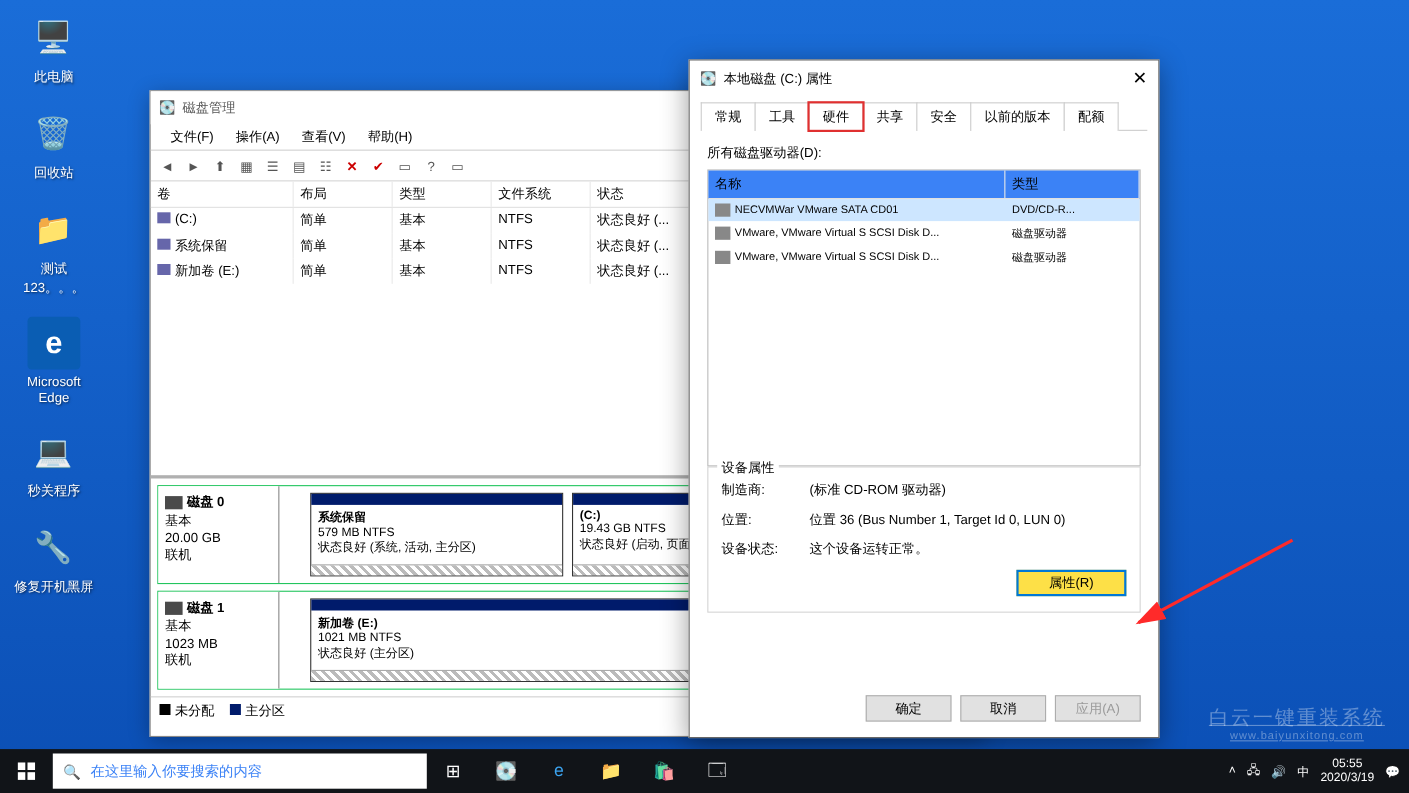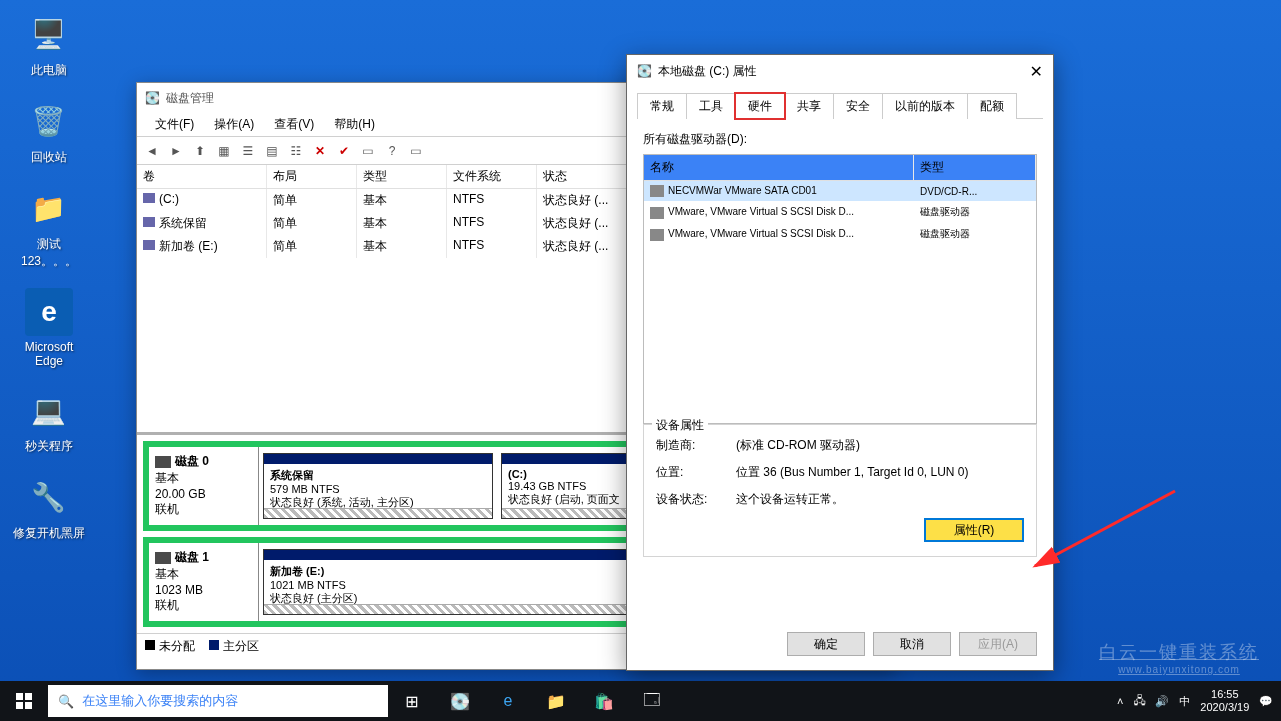--- a/index.html
+++ b/index.html
@@ -22,21 +22,21 @@
 .tbtn.red { color:#c00; font-weight:bold; }
 .tbtn.chk { color:#c00; }
 .vol-list { height:270px; overflow:auto; border-bottom:3px solid #b0b0b0; }
 .vol-head { display:flex; background:#fff; border-bottom:1px solid #e0e0e0; font-size:12px; }
 .vol-head div, .vol-row div { padding:3px 6px; border-right:1px solid #e8e8e8; white-space:nowrap; overflow:hidden; }
 .vc-vol{width:130px}.vc-lay{width:90px}.vc-typ{width:90px}.vc-fs{width:90px}.vc-st{width:90px}.vc-cap{width:90px}
 .vol-row { display:flex; font-size:12px; }
 .vol-row .di { width:12px; height:10px; background:#66a; display:inline-block; margin-right:4px; }
 
 .disk-map { padding:0; }
-.disk-block { display:flex; border:6px solid #22c55e; margin:6px; height:90px; }
+.disk-block { display:flex; border:1px solid #22c55e; margin:6px; height:90px;gap:24px; }
 .disk-info { width:110px; border-right:1px solid #888; padding:6px; font-size:12px; background:#fff; }
 .disk-info .hd { display:flex; align-items:center; gap:4px; }
 .disk-info .hd .hg { width:16px; height:12px; background:#4a4a4a; }
 .part { border:1px solid #333; margin:6px 4px; background:#fff; position:relative; }
 .part .ph { height:10px; background:#001b6b; }
 .part .pb { padding:4px 6px; font-size:11px; }
 .part .hatch { height:10px; background:repeating-linear-gradient(45deg,#bbb 0 3px,#fff 3px 6px); border-top:1px solid #aaa; position:absolute; bottom:0; left:0; right:0;}
 .legend { padding:4px 8px; font-size:12px; display:flex; gap:14px; align-items:center; border-top:1px solid #d0d0d0;}
 .legend .sw { width:10px; height:10px; display:inline-block; margin-right:4px; }
 
@@ -310,18 +310,18 @@
     <div class="tbi">📁</div>
     <div class="tbi">🛍️</div>
     <div class="tbi">🗔</div>
   </div>
   <div class="tray">
     <span>˄</span>
     <span>🖧</span>
     <span>🔊</span>
     <span>中</span>
     <div style="text-align:center;line-height:13px">
-      <div>16:55</div>
+      <div>05:55</div>
       <div>2020/3/19</div>
     </div>
     <span>💬</span>
   </div>
 </div>
 
 </body></html>

